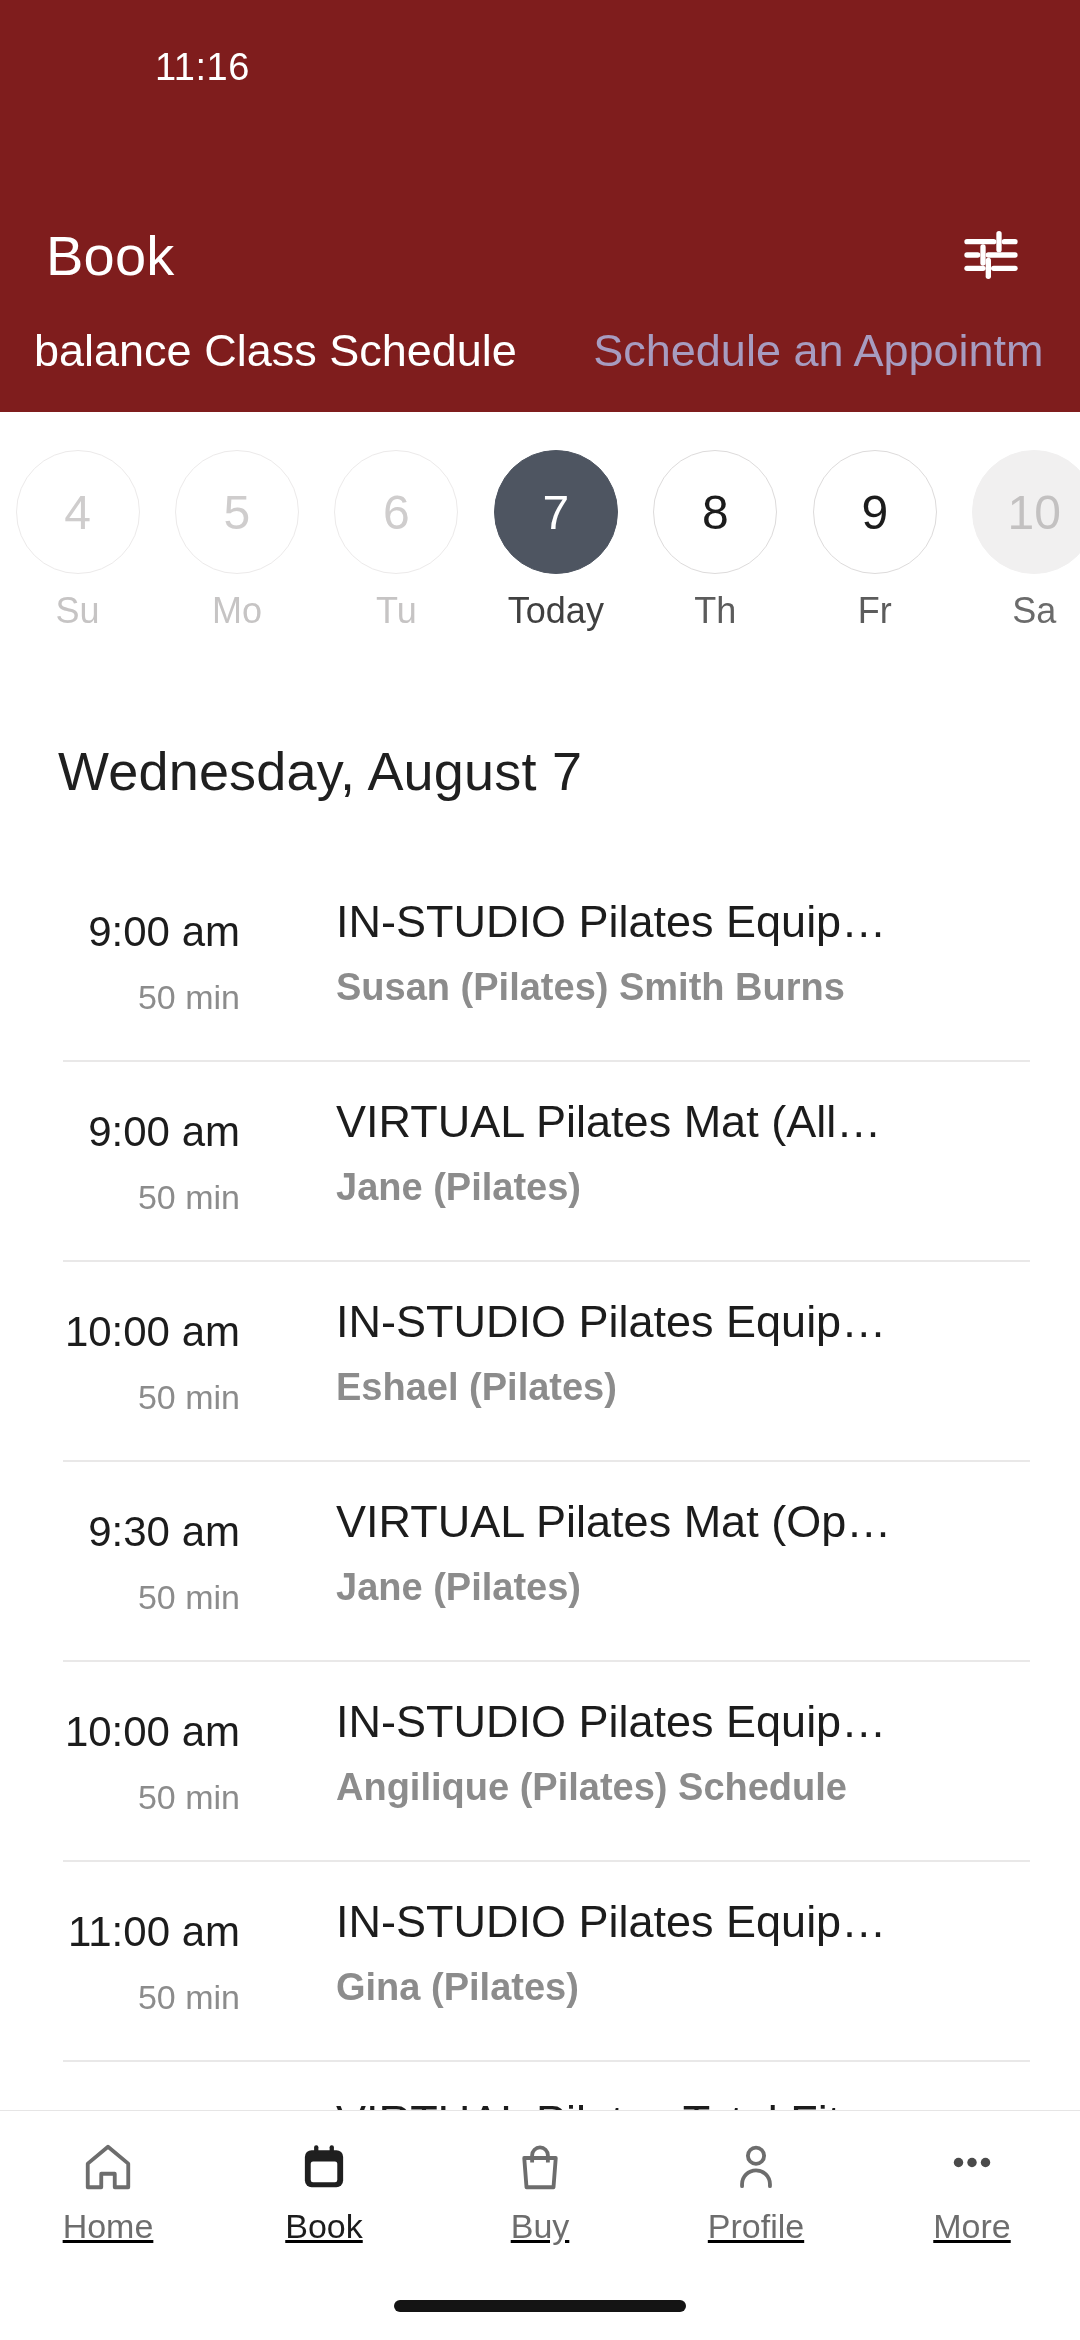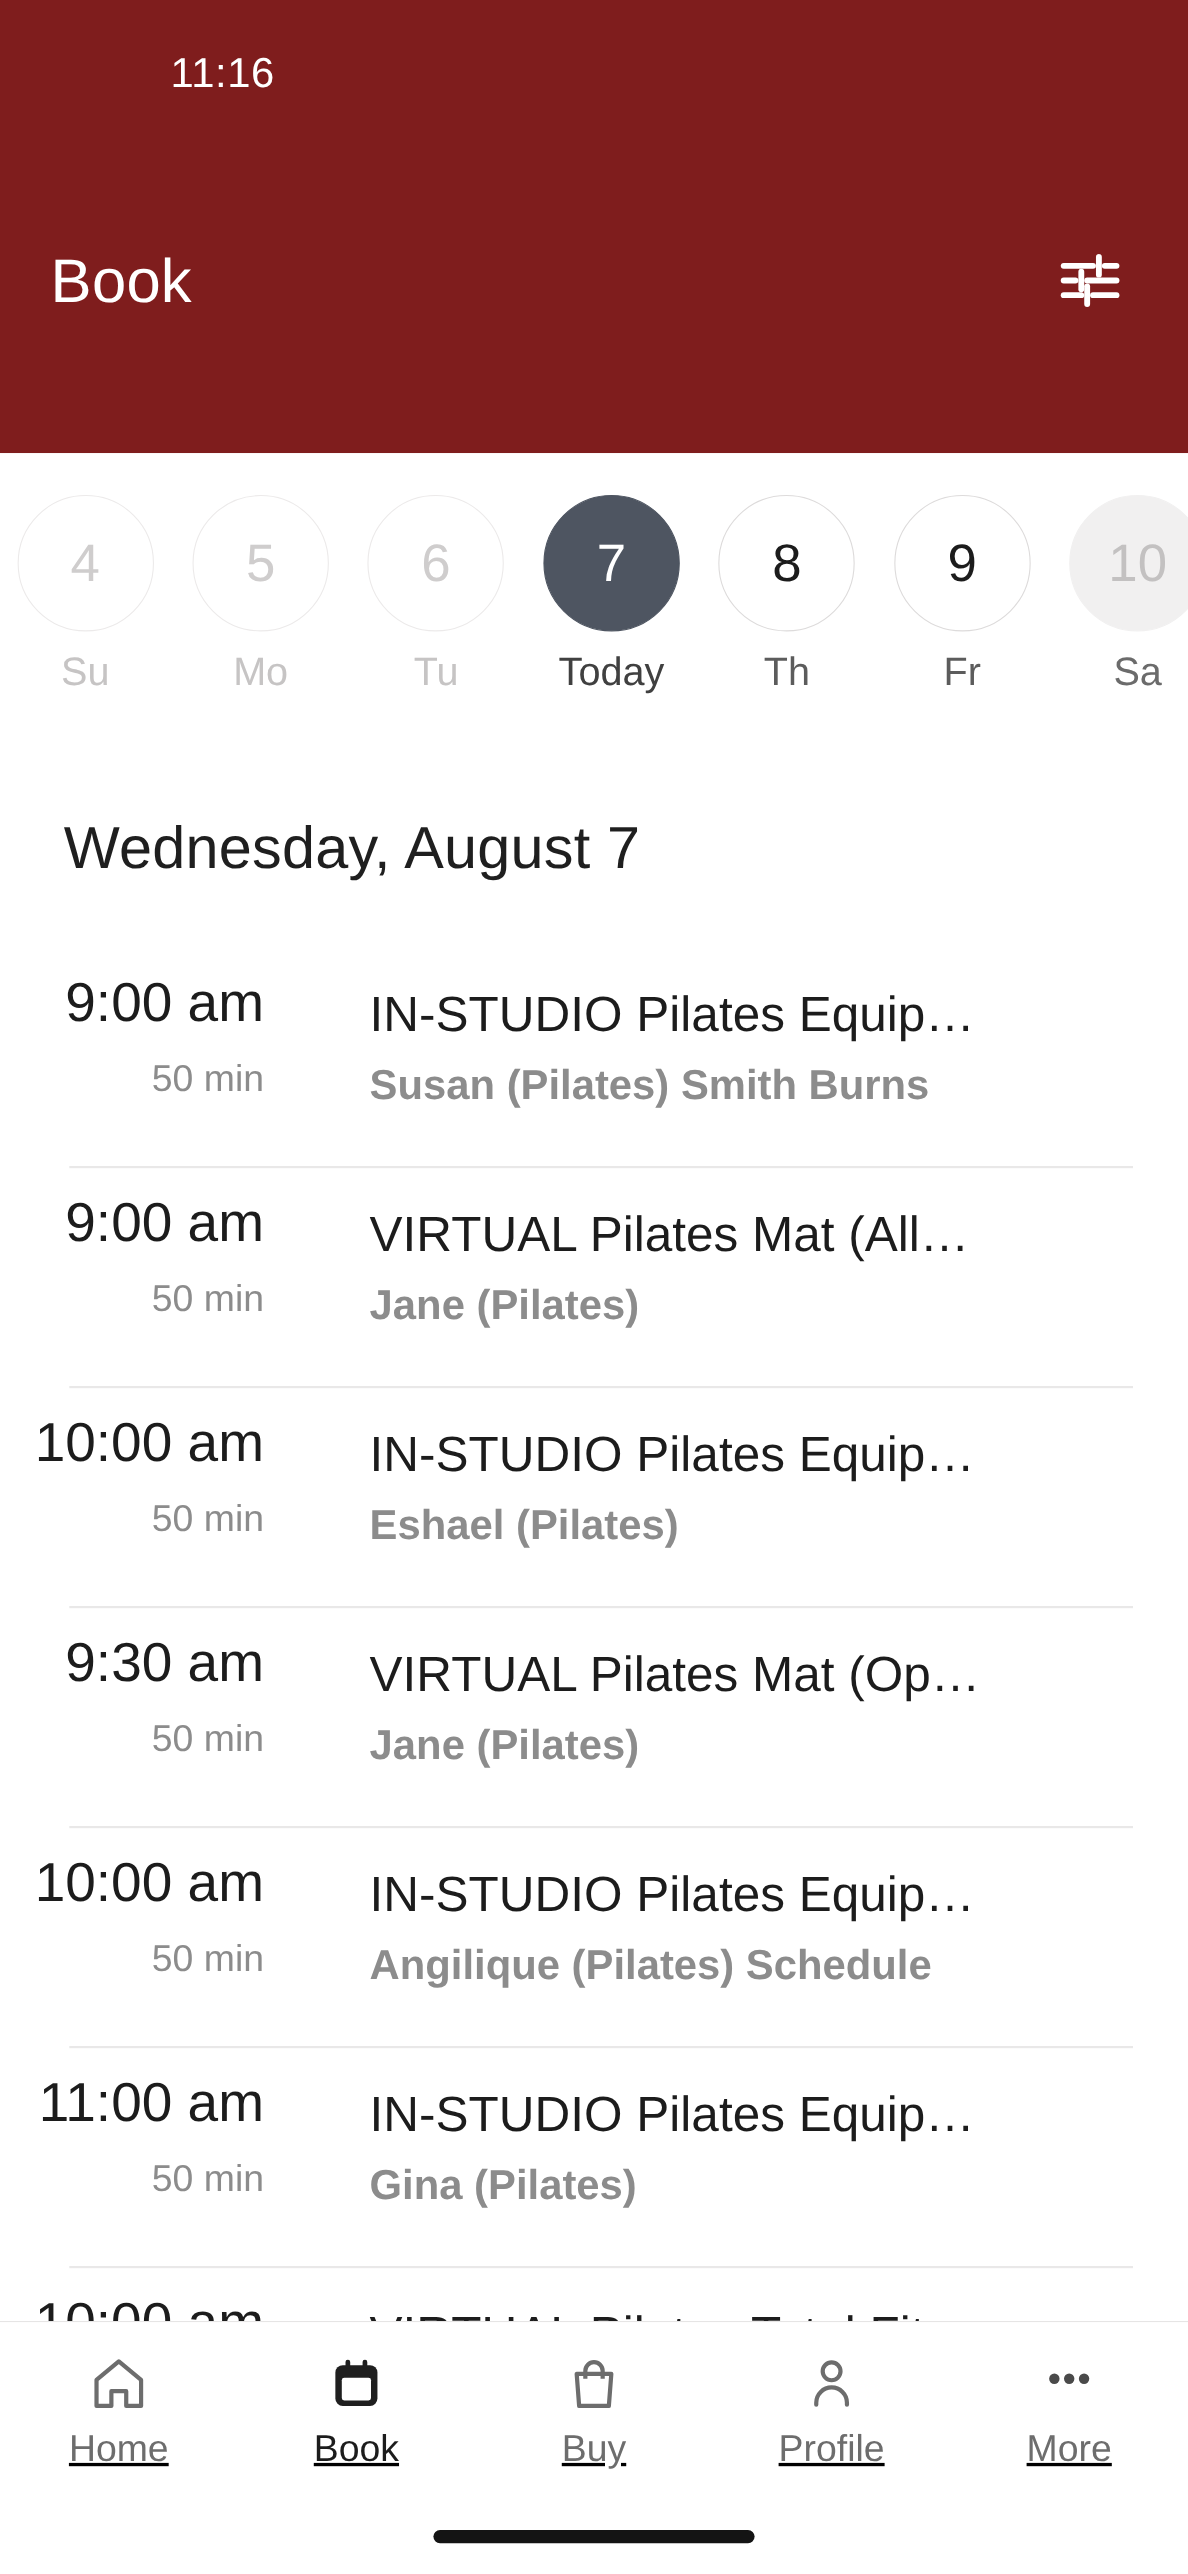--- a/index.html
+++ b/index.html
@@ -82,21 +82,21 @@
     overflow:hidden;
   }
   .row { position:relative; height:200px; }
   .row .sep {
     position:absolute; top:0; left:63px; width:967px; height:1.5px; background:#e9e8e8;
   }
   .row-inner { position:absolute; top:0; left:0; right:0; height:200px; }
   .col-time {
     position:absolute; left:0; top:0; width:240px; text-align:right;
   }
-  .time  { margin-top:22px; font-size:50px; color:#1c1c1c; }
+  .time  { margin-top:48px; font-size:42px; color:#1c1c1c; }
   .dur   { margin-top:22px; font-size:34px; color:#8c8c8c; }
   .col-main { position:absolute; left:336px; top:0; right:10px; }
   .cls-title {
     margin-top:36px; font-size:45px; color:#1c1c1c; white-space:nowrap;
     overflow:hidden;
   }
   .cls-staff { margin-top:18px; font-size:38px; color:#8c8c8c; white-space:nowrap;font-weight:bold; }
 
   
   .bottomnav {
@@ -139,20 +139,24 @@
             <line x1="11" y1="12" x2="21" y2="12"></line>
             <line x1="9" y1="9" x2="9" y2="15"></line>
             <line x1="3" y1="17" x2="9" y2="17"></line>
             <line x1="13" y1="17" x2="21" y2="17"></line>
             <line x1="11" y1="14" x2="11" y2="20"></line>
           </svg>
         </span>
       </div>
     </div>
 
+    <div class="tabstrip">
+      <span class="tab active">balance Class Schedule</span>
+      <span class="tab inactive">Schedule an Appointm</span>
+    </div>
   </div>
 
   <div class="daystrip">
     <div class="day">
       <div class="day-circle past">4</div>
       <div class="day-label past">Su</div>
     </div>
     <div class="day">
       <div class="day-circle past">5</div>
       <div class="day-label past">Mo</div>

